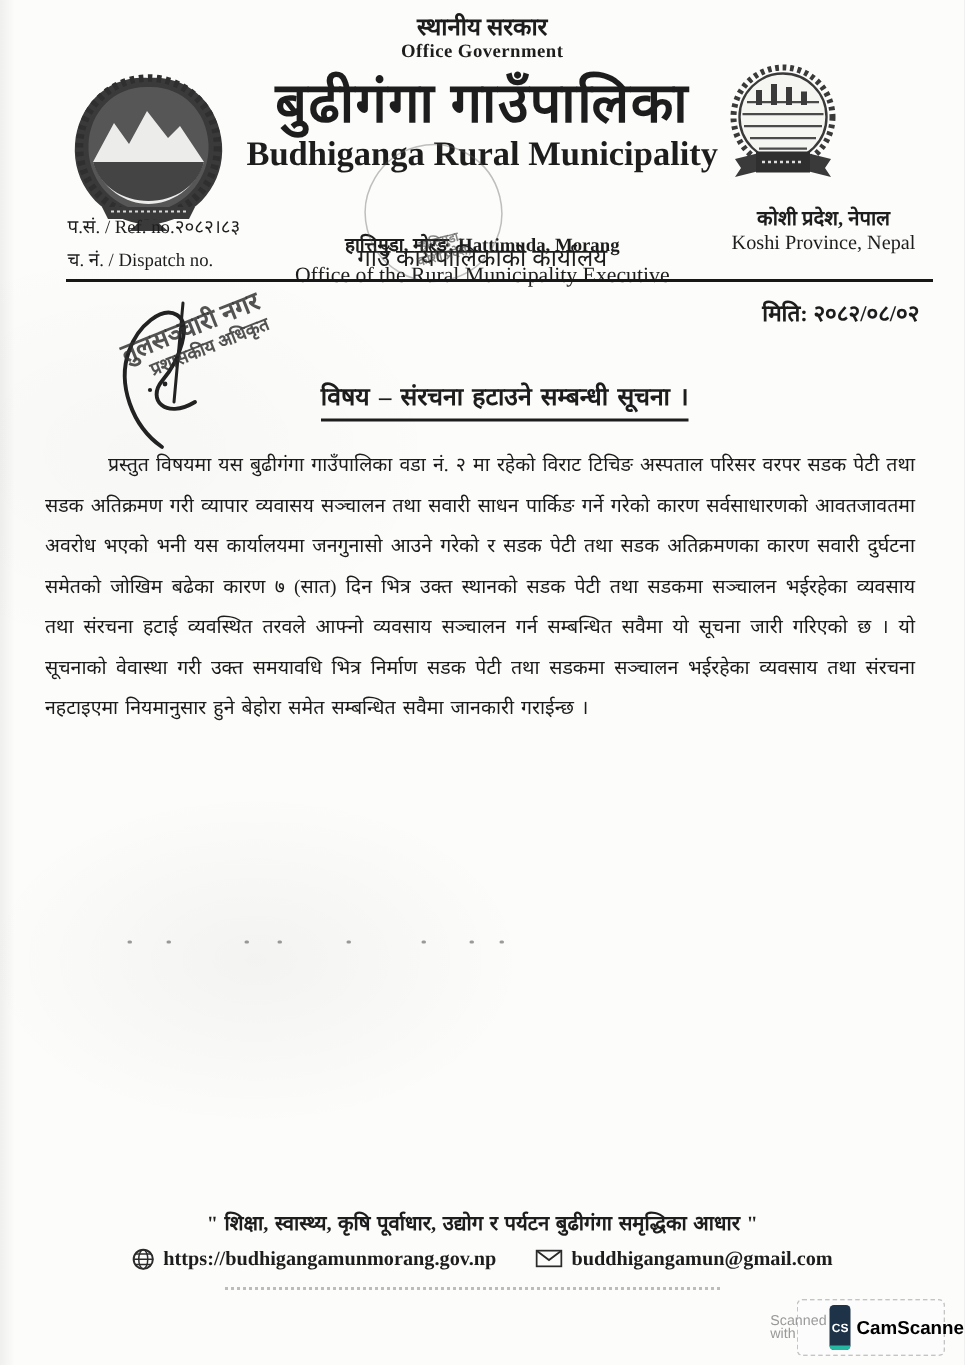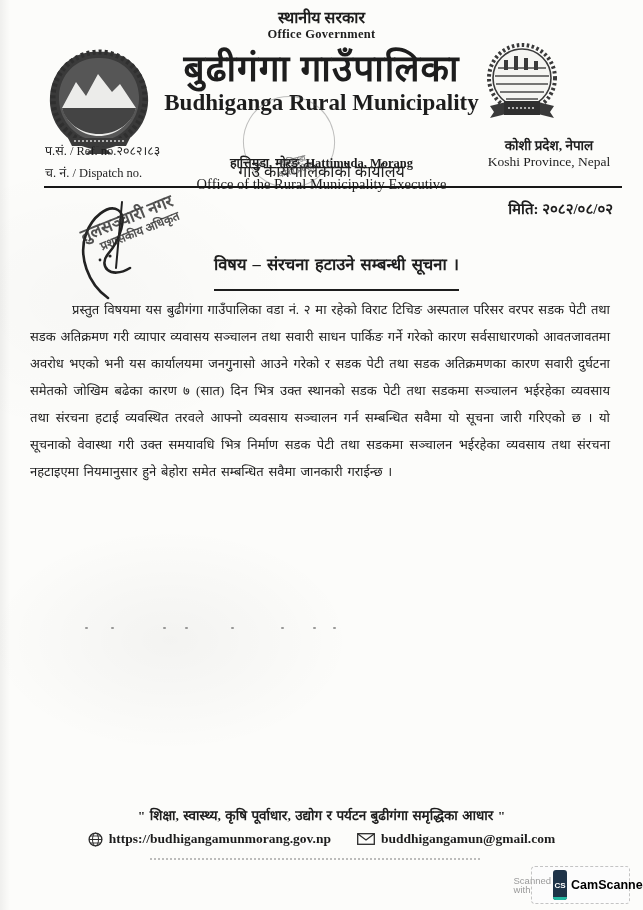--- a/index.html
+++ b/index.html
@@ -49,21 +49,21 @@
   .diag-stamp{
     left:78px;top:228px;transform:rotate(-22deg);transform-origin:left top;
     color:rgba(45,45,45,.82);font-weight:700;line-height:1.15;white-space:nowrap;
   }
   .diag-stamp .l1{font-size:17px;}
   .diag-stamp .l2{font-size:12px;margin-left:14px;}
   
   .subject{left:0;right:-30px;top:252px;text-align:center;}
   .subject span{
     display:inline-block;font-size:16.5px;font-weight:700;
-    border-bottom:2px solid #1d1d1d;padding-bottom:14px;word-spacing:2px;
+    border-bottom:2px solid #1d1d1d;padding-bottom:4px;word-spacing:2px;
   }
   
   .body-text{
     left:30px;top:296px;width:580px;font-size:13px;line-height:2.08;
     text-align:justify;text-indent:42px;color:#1b1b1b;word-spacing:1.5px;
   }
   
   .specks{left:85px;top:627px;width:250px;height:3px;}
   .specks i{position:absolute;top:0;width:3px;height:2px;background:#4a4a4a;opacity:.55;border-radius:1px;}
   

